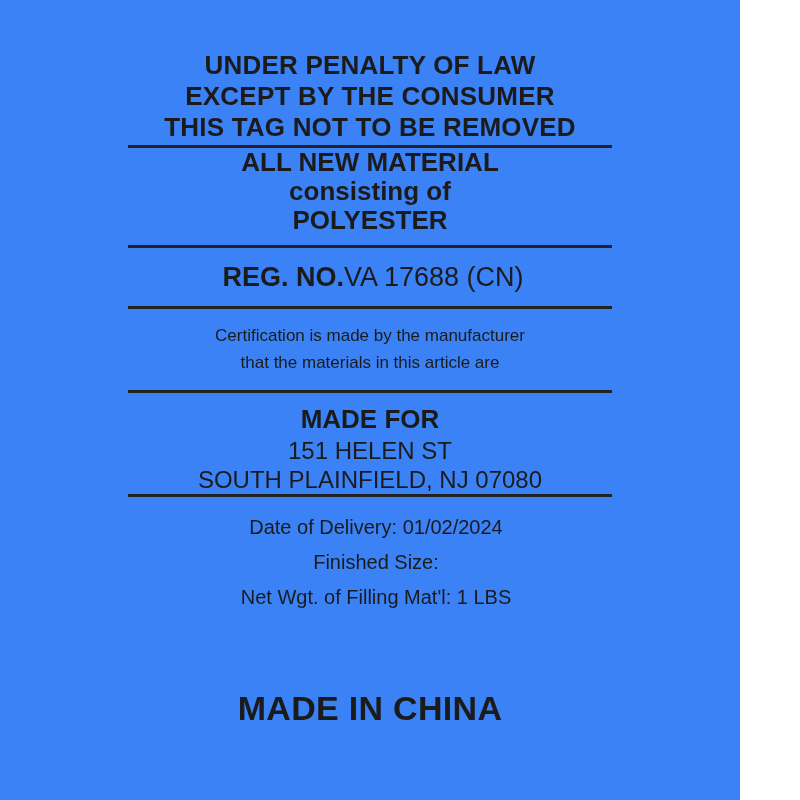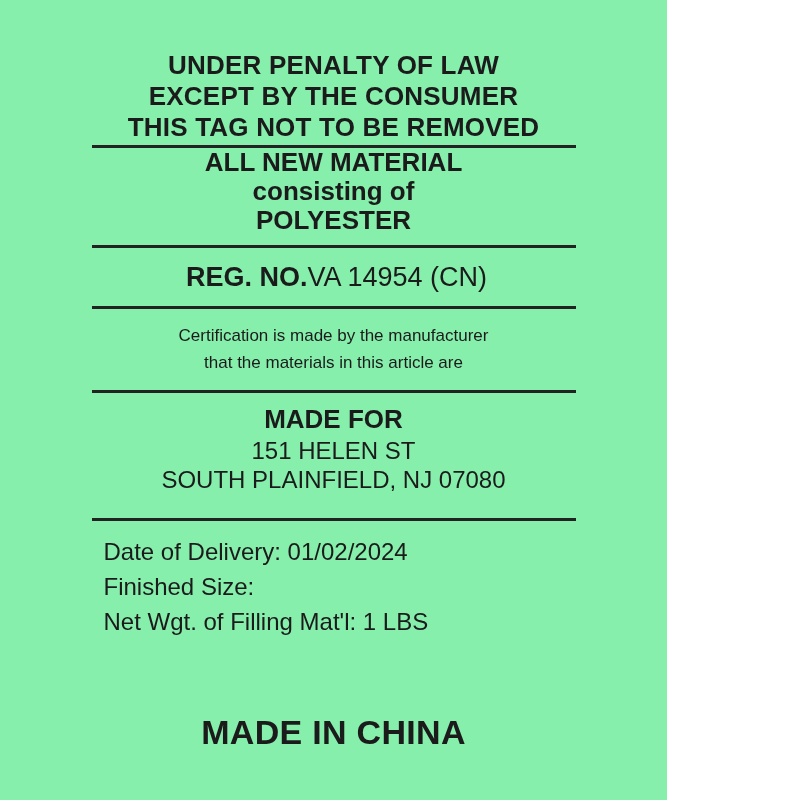--- a/index.html
+++ b/index.html
@@ -3,22 +3,22 @@
 <meta charset="utf-8">
 <style>
   * { margin: 0; padding: 0; box-sizing: border-box; }
   html, body {
     width: 800px; height: 800px;
     background: #ffffff;
     font-family: "Liberation Sans", sans-serif;
     overflow: hidden;
   }
   .page {
-    width: 667px; height: 800px;
-    background: #86efac;
+    width: 740px; height: 800px;
+    background: #3b82f6;
     position: relative;
   }
   .label {
     width: 484px;
     margin: 0 auto;
     padding-top: 50px;
     color: #1b1b1b;
     text-align: center;
   }
   .rule-after { border-bottom: 3px solid #222222; }
@@ -42,32 +42,32 @@
     display: flex; justify-content: center; align-items: baseline;
   }
   .sec-reg .reg-label { font-size: 27px; font-weight: bold; }
   .sec-reg .reg-value { font-size: 27px; font-weight: normal; }
 
   
   .sec-cert { padding: 13px 0 14px 0; }
   .sec-cert .ln { font-size: 17px; line-height: 27px; }
 
   
-  .sec-madefor { padding: 10px 0 24px 0; }
+  .sec-madefor { padding: 10px 0 0 0; }
   .sec-madefor .heading {
     font-size: 26px; font-weight: bold; line-height: 33px;
   }
   .sec-madefor .ln { font-size: 24px; line-height: 29px; }
 
   
   .sec-details {
     padding: 13px 0 0 12px;
     text-align: left;
   }
-  .sec-details .ln { font-size: 24px; line-height: 35px; }
+  .sec-details .ln { font-size: 20px; line-height: 35px; text-align: center; }
 
   
   .origin {
     margin-top: 74px;
     font-size: 34px; font-weight: bold;
     letter-spacing: 0.3px;
   }
 </style>
 </head>
 <body>
@@ -82,21 +82,21 @@
     </section>
 
     <section class="sec-material rule-after">
       <div class="ln">ALL NEW MATERIAL</div>
       <div class="ln">consisting of</div>
       <div class="ln">POLYESTER</div>
     </section>
 
     <section class="sec-reg rule-after">
       <span class="reg-label">REG. NO.</span>
-      <span class="reg-value">VA 14954 (CN)</span>
+      <span class="reg-value">VA 17688 (CN)</span>
     </section>
 
     <section class="sec-cert rule-after">
       <div class="ln">Certification is made by the manufacturer</div>
       <div class="ln">that the materials in this article are</div>
     </section>
 
     <section class="sec-madefor rule-after">
       <div class="heading">MADE FOR</div>
       <div class="ln">151 HELEN ST</div>

